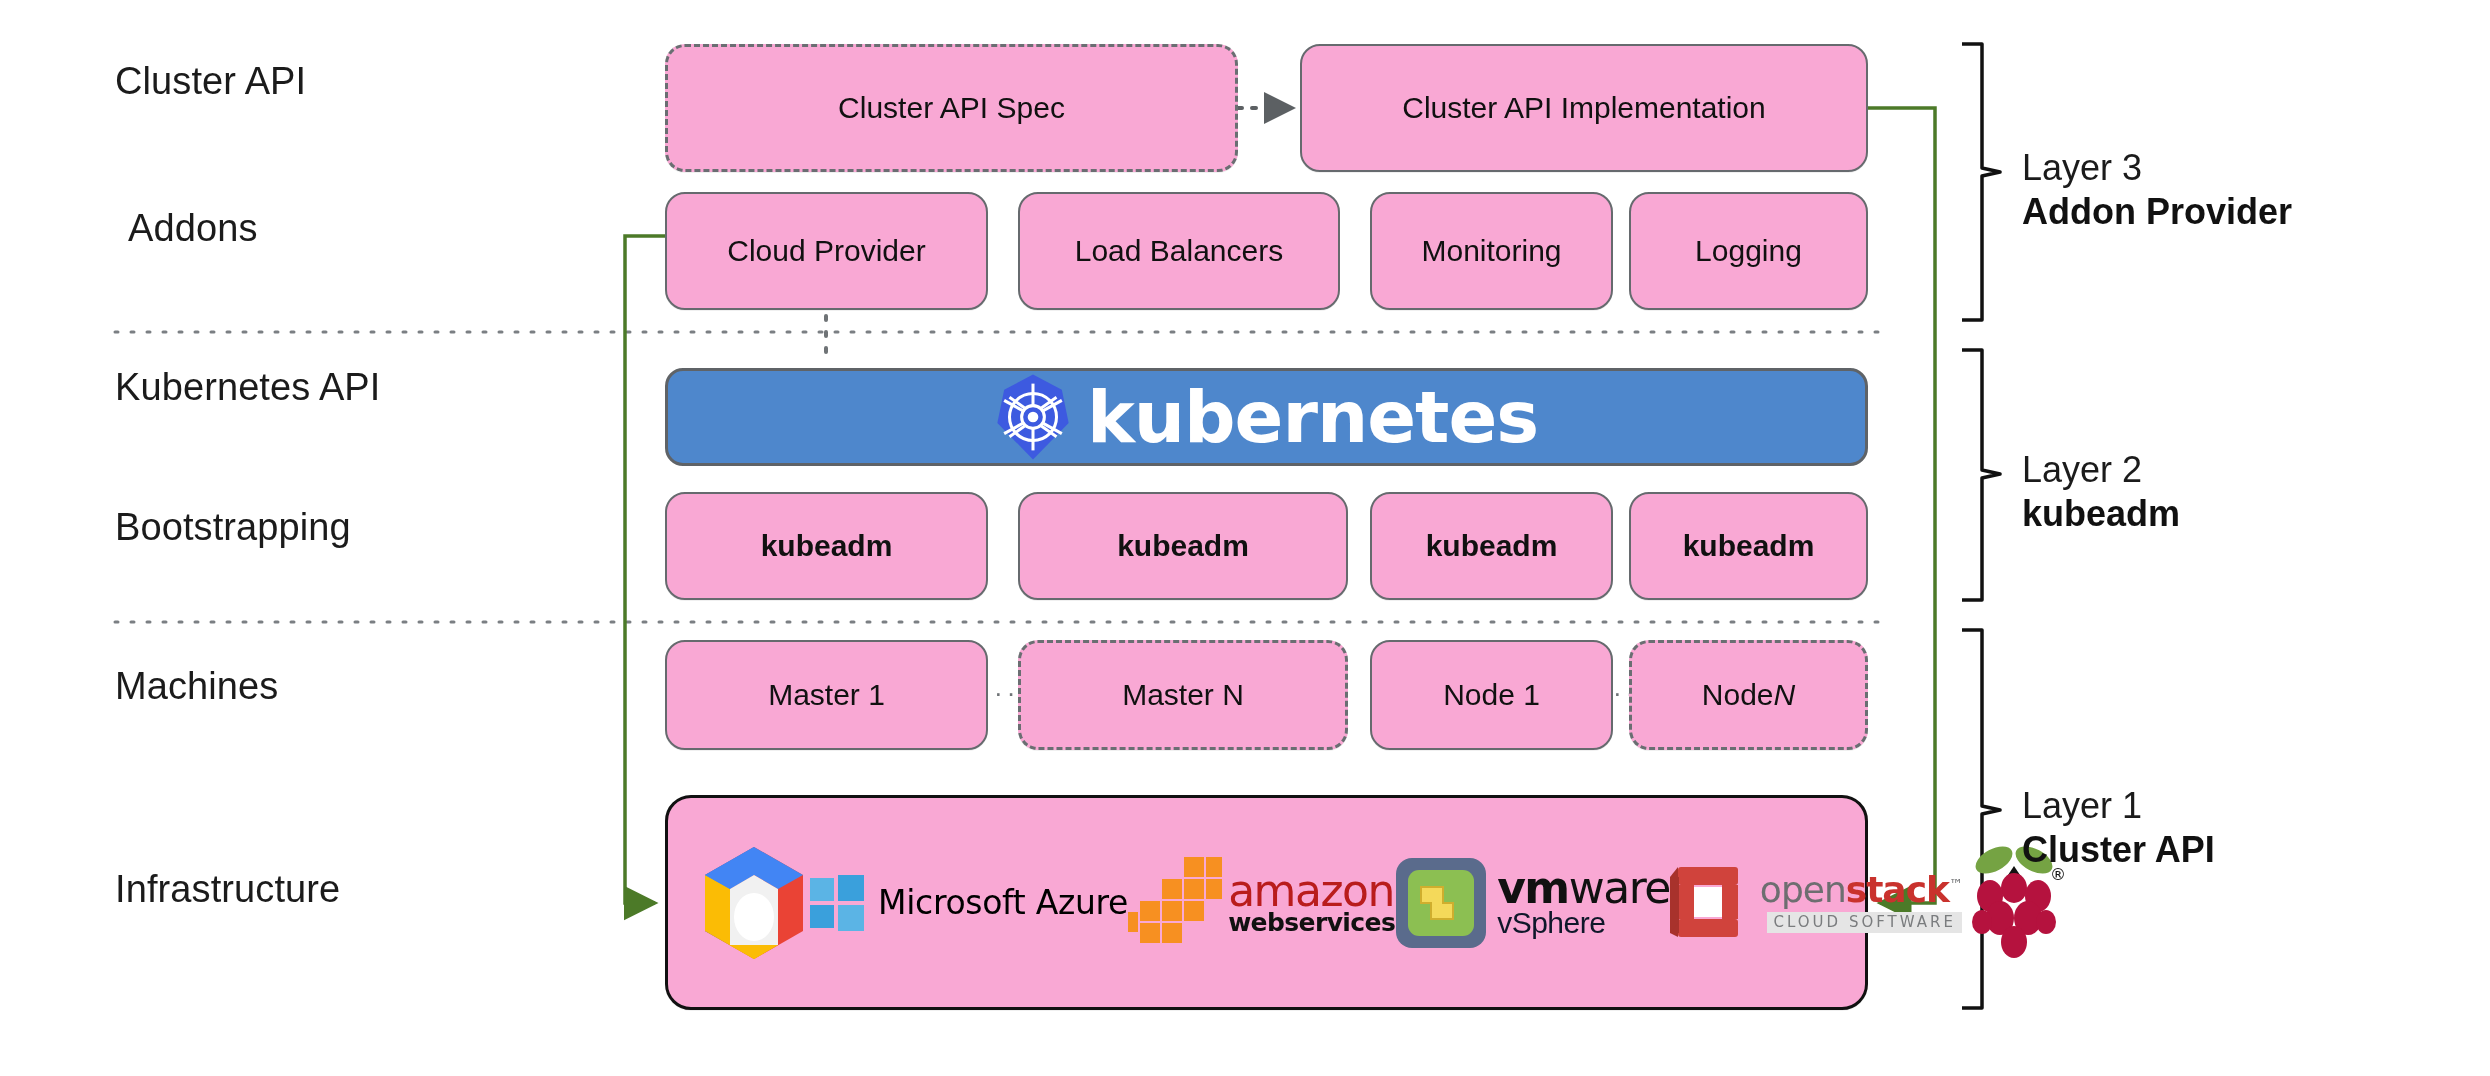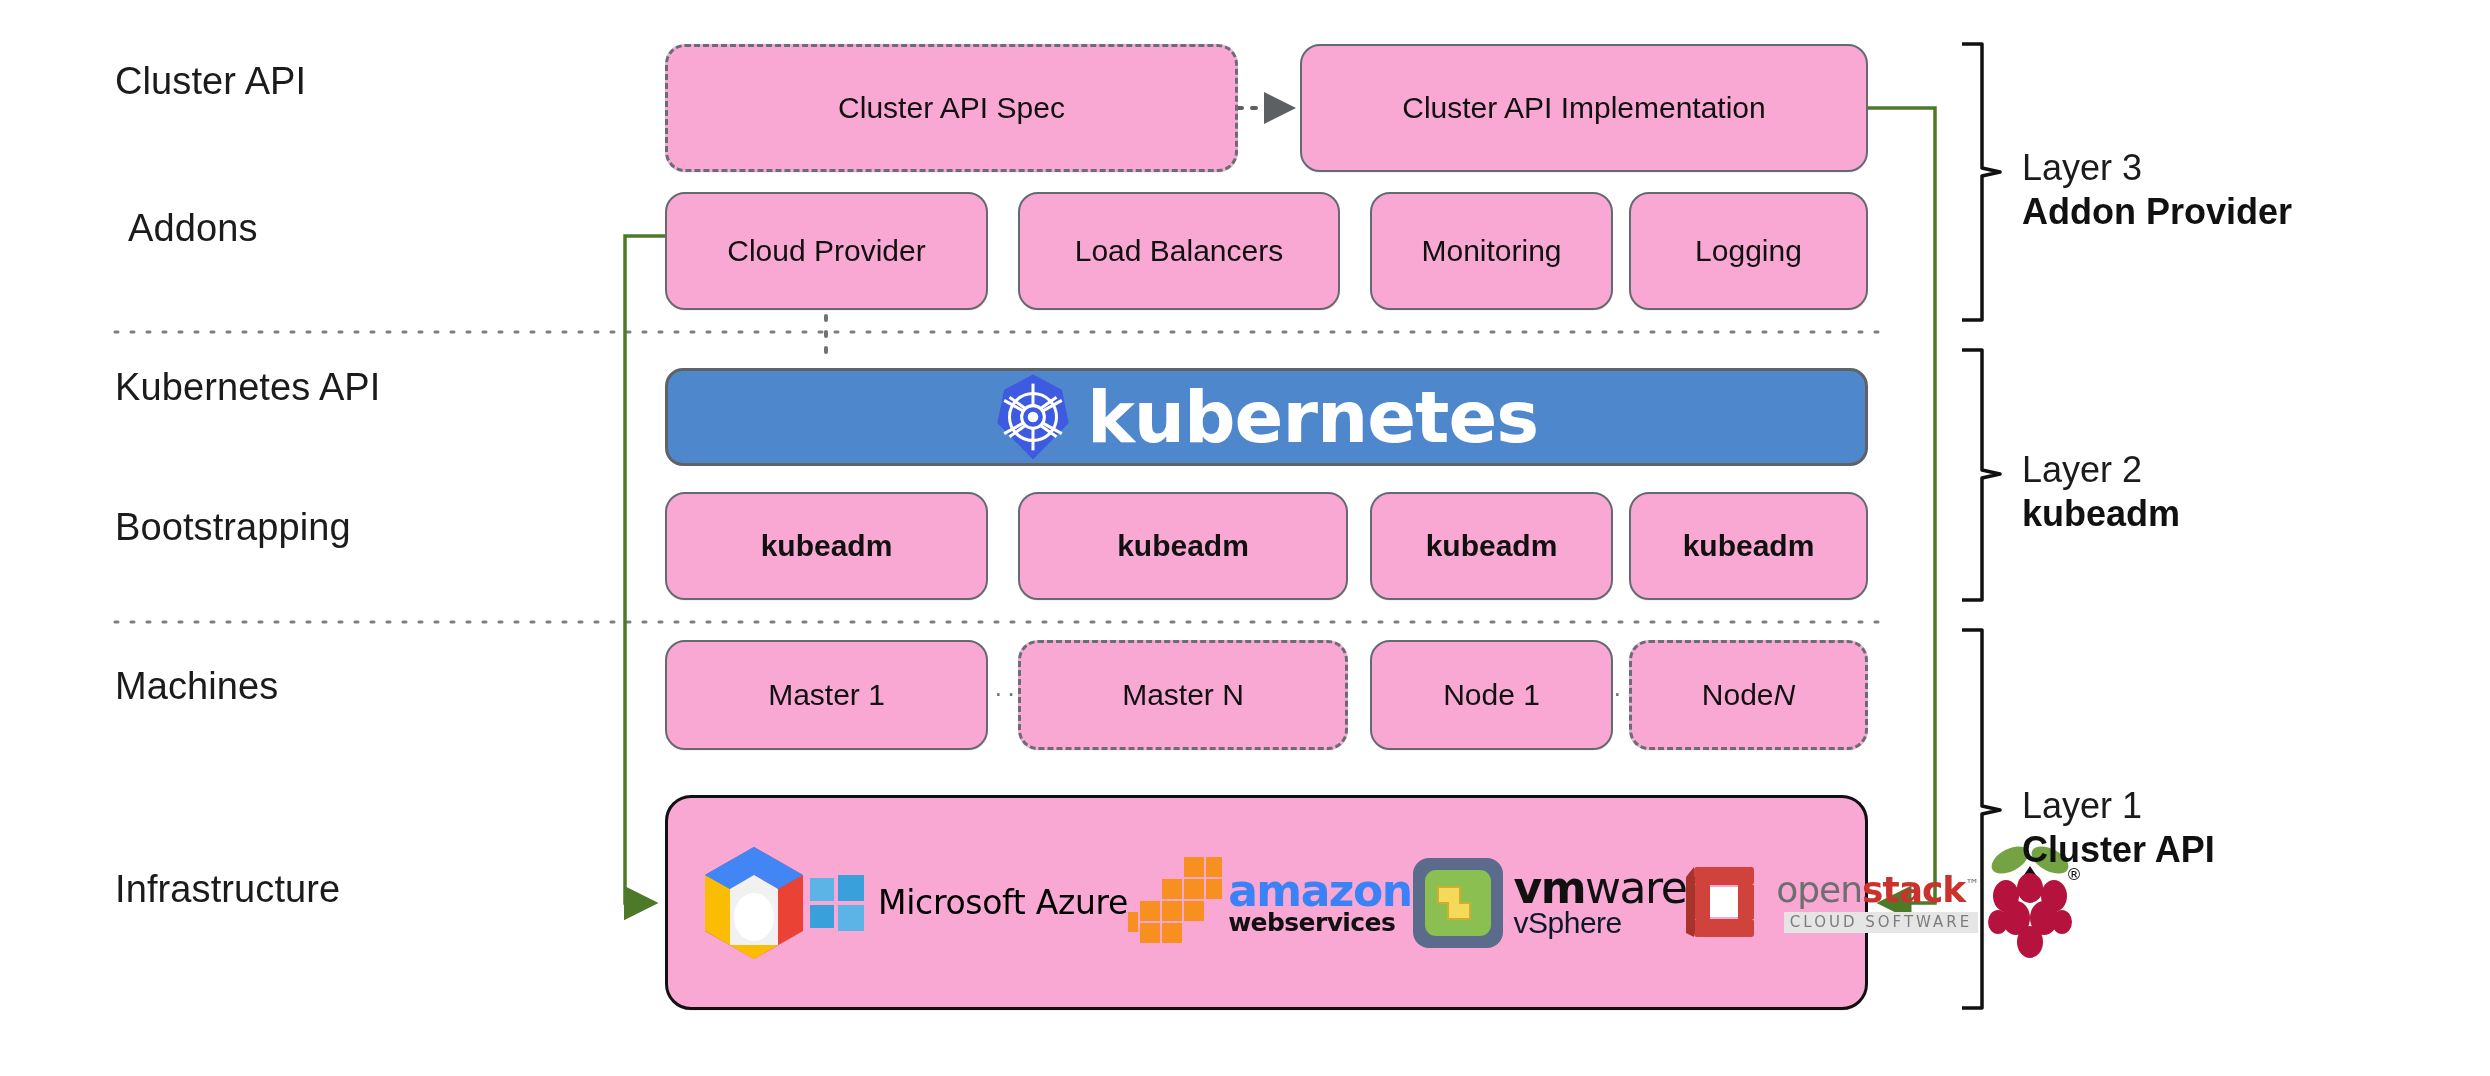--- a/index.html
+++ b/index.html
@@ -65,21 +65,21 @@
     position:absolute;display:flex;align-items:center;
     justify-content:space-between;
   }
   .logo{display:flex;align-items:center;justify-content:center;}
   .az-text{
     font-size:33px;color:#000000;
     font-family:"DejaVu Sans","Liberation Sans",sans-serif;
     white-space:nowrap;margin-left:12px;letter-spacing:-.3px;
   }
   .aws-text{display:flex;flex-direction:column;align-items:flex-start;line-height:.92;margin-left:4px;}
-  .aws-a{font-size:44px;font-weight:bold;color:#3b82f6;letter-spacing:-1.5px;font-family:"DejaVu Sans",sans-serif;}
+  .aws-a{font-size:44px;font-weight:normal;color:#b91c1c;letter-spacing:-1.5px;font-family:"DejaVu Sans",sans-serif;}
   .aws-w{font-size:25px;font-weight:bold;color:#111;letter-spacing:-.6px;font-family:"DejaVu Sans",sans-serif;}
   .vm-text{display:flex;flex-direction:column;align-items:flex-start;line-height:.95;margin-left:10px;}
   .vm-1{font-size:44px;font-weight:bold;color:#111;letter-spacing:-1.5px;font-family:"DejaVu Sans",sans-serif;}
   .vm-1 .light{font-weight:normal;}
   .vm-2{font-size:30px;color:#0f172a;font-family:Liberation Sans, sans-serif;letter-spacing:-.5px;}
   .os-text{display:flex;flex-direction:column;align-items:flex-end;line-height:1;margin-left:10px;}
   .os-1{font-size:36px;color:#6d6e70;font-family:"DejaVu Sans",sans-serif;letter-spacing:-1px;}
   .os-1 b{color:#c9322d;font-weight:bold;}
   .os-tm{font-size:14px;vertical-align:super;color:#6d6e70;}
   .os-2{font-size:15px;color:#7a7c7e;letter-spacing:3px;background:#e5e5e5;padding:3px 6px;margin-top:4px;font-family:"DejaVu Sans",sans-serif;}

